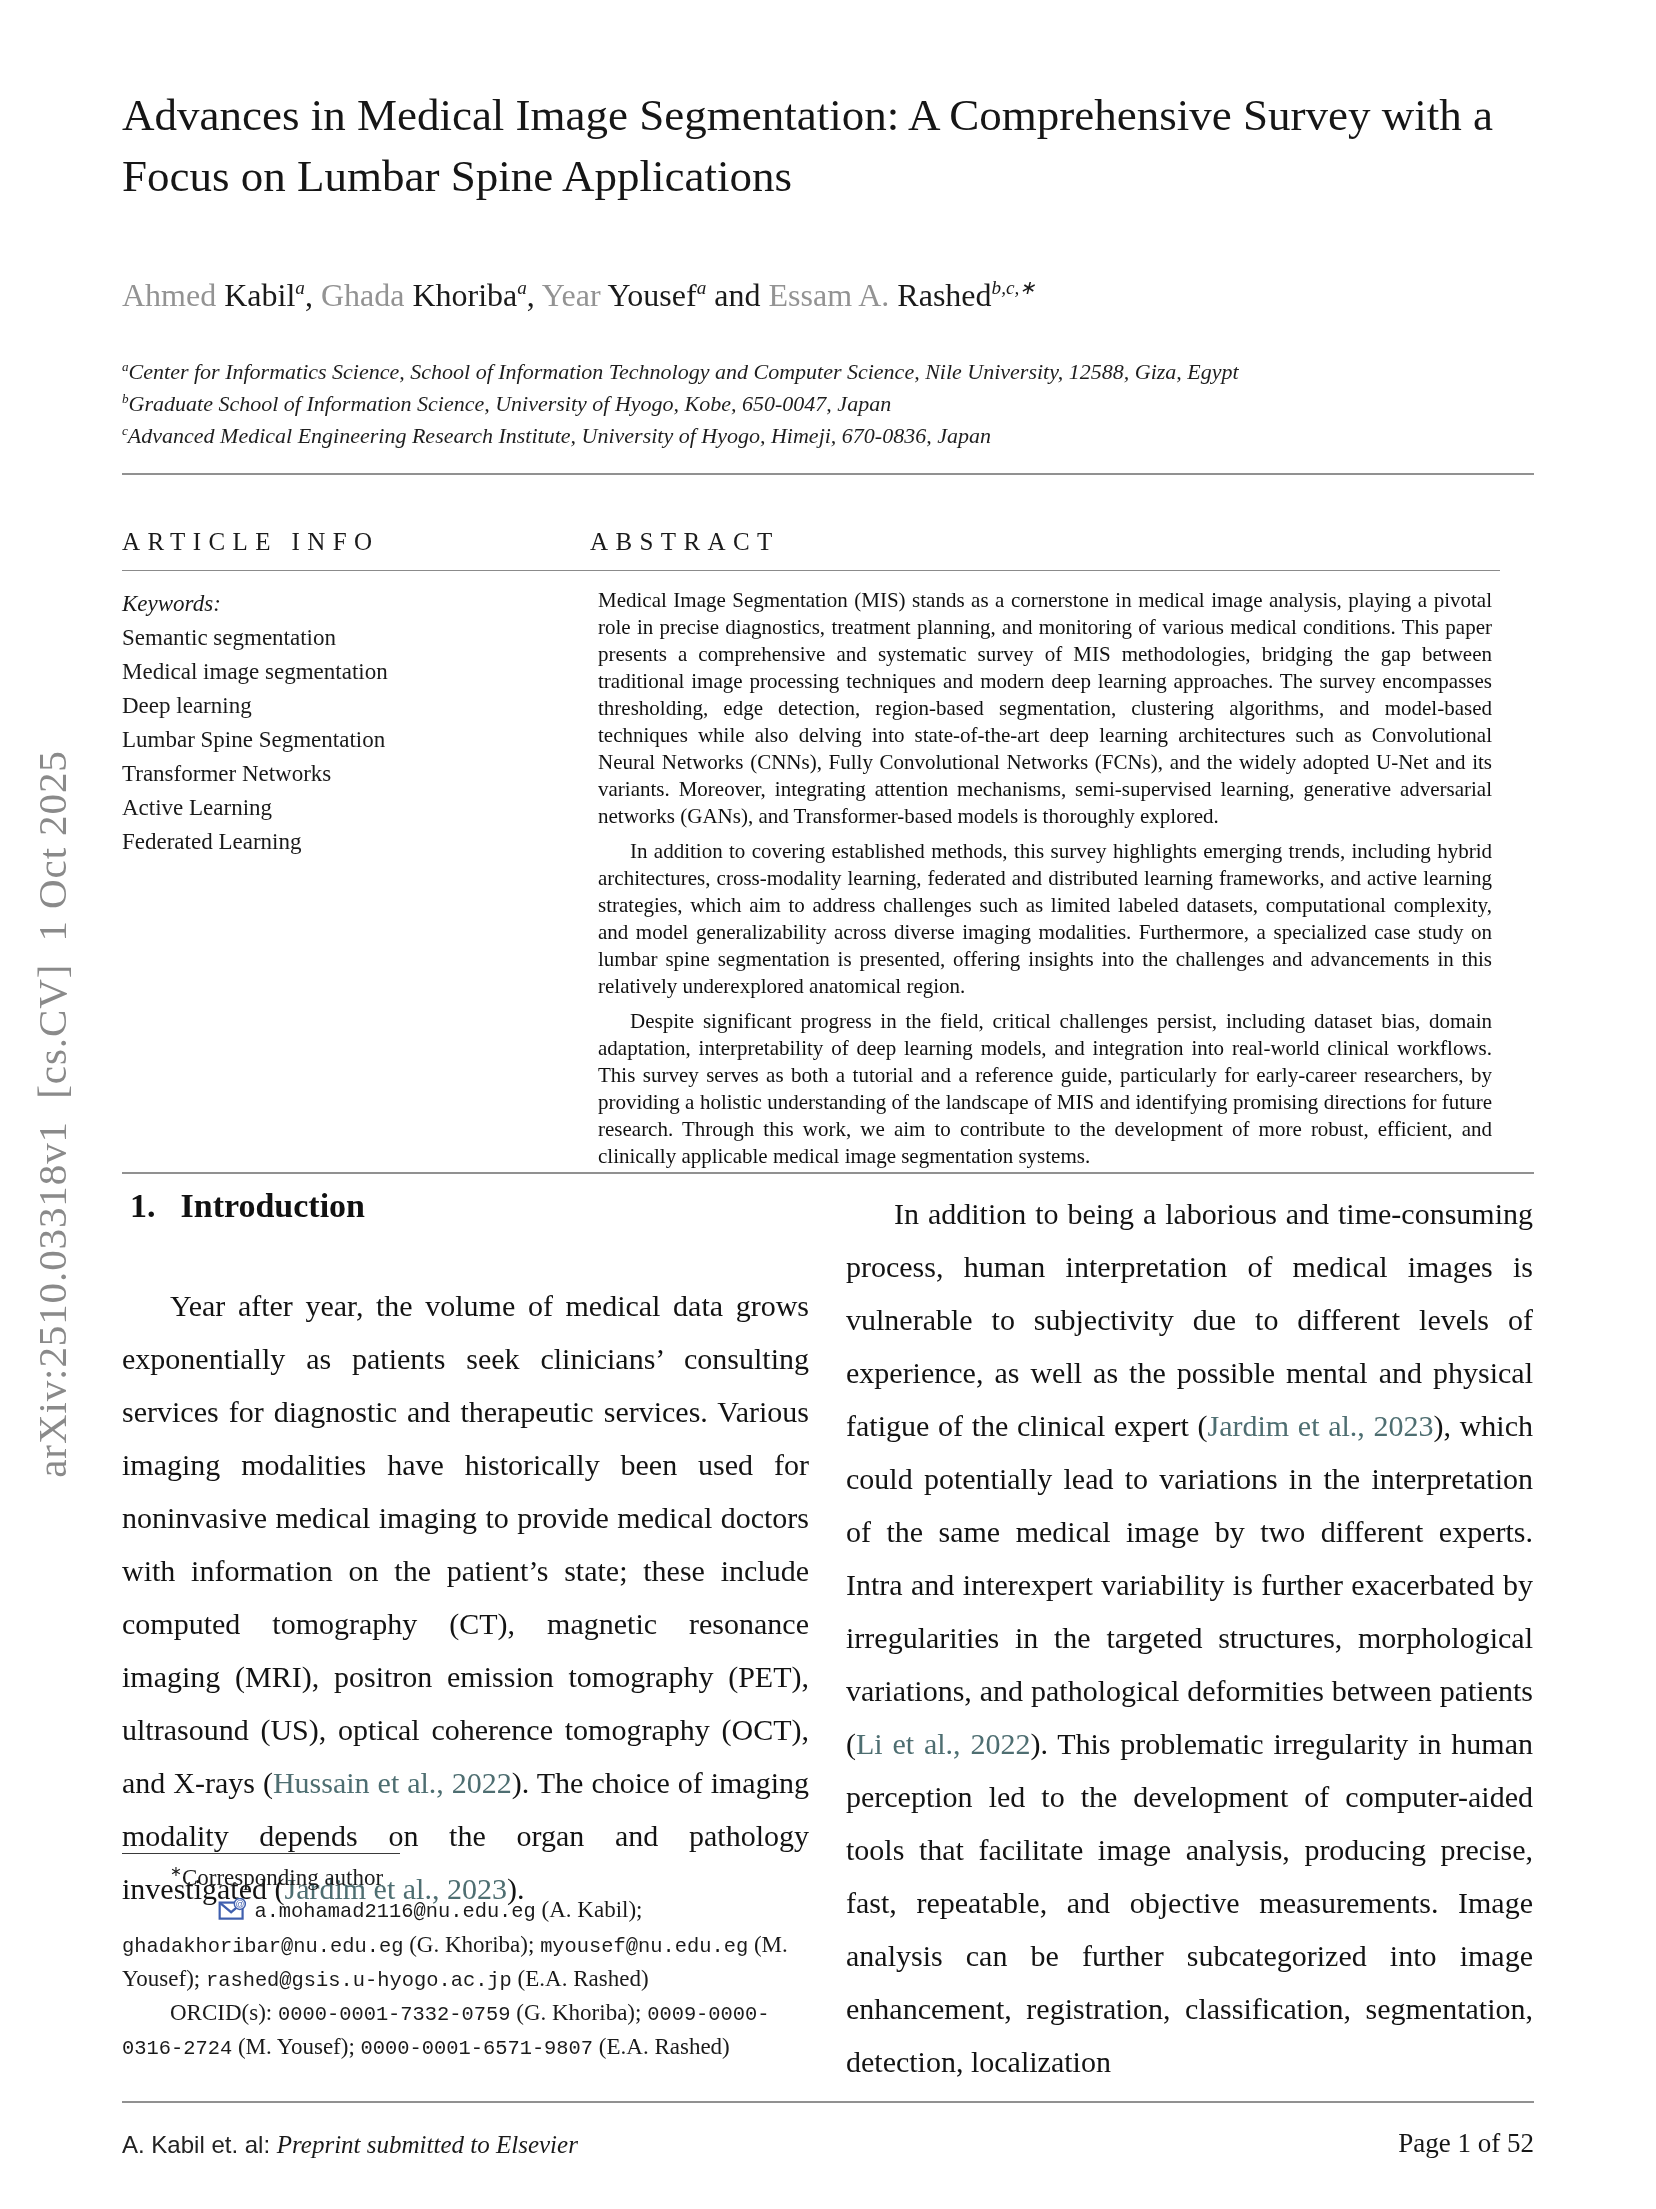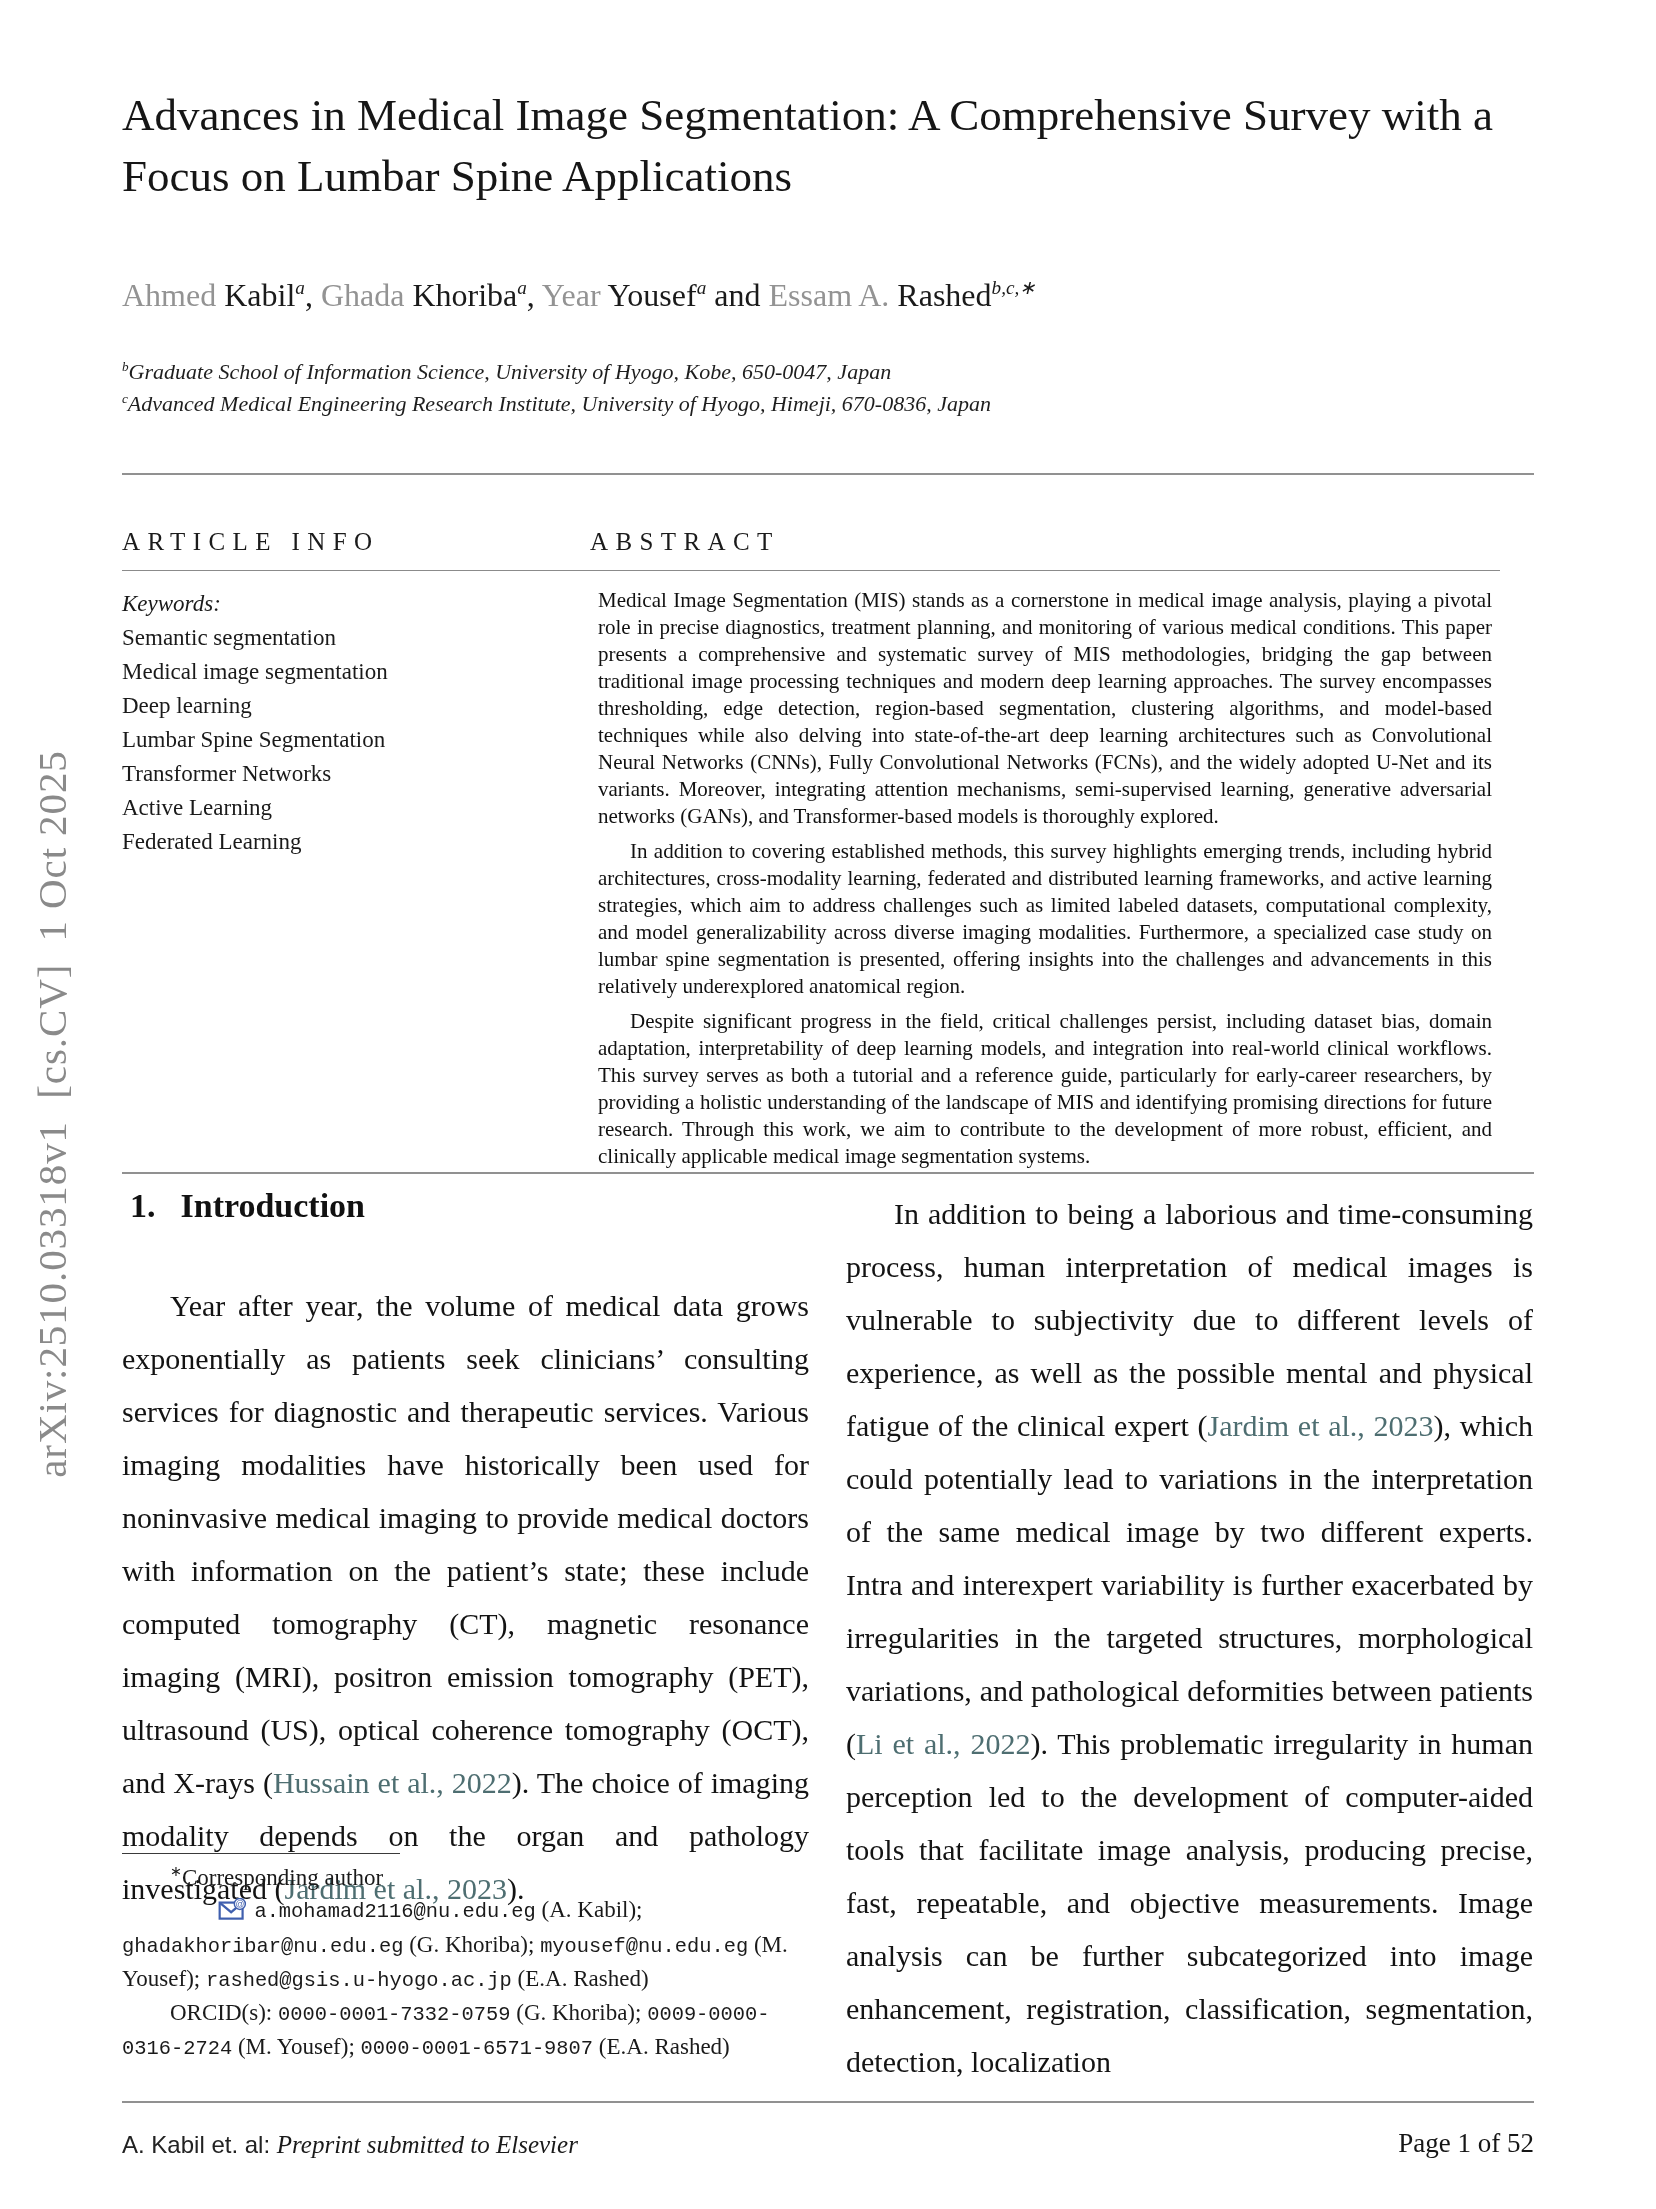--- a/index.html
+++ b/index.html
@@ -78,20 +78,21 @@
 
   <div class="watermark">
     <span>arXiv:2510.03318v1  [cs.CV]  1 Oct 2025</span>
   </div>
 
   <div class="title">Advances in Medical Image Segmentation: A Comprehensive Survey with a Focus on Lumbar Spine Applications</div>
 
   <div class="authors"><span class="gray">Ahmed </span><span>Kabil</span><span class="supi">a</span><span>, </span><span class="gray">Ghada </span><span>Khoriba</span><span class="supi">a</span><span>, </span><span class="gray">Year </span><span>Yousef</span><span class="supi">a</span><span> and </span><span class="gray">Essam A. </span><span>Rashed</span><span class="supi">b,c,∗</span></div>
 
   <div class="affiliations">
+    <div class="affil-line"><span class="supi">a</span><span>Center for Informatics Science, School of Information Technology and Computer Science, Nile University, 12588, Giza, Egypt</span></div>
     <div class="affil-line"><span class="supi">b</span><span>Graduate School of Information Science, University of Hyogo, Kobe, 650-0047, Japan</span></div>
     <div class="affil-line"><span class="supi">c</span><span>Advanced Medical Engineering Research Institute, University of Hyogo, Himeji, 670-0836, Japan</span></div>
   </div>
 
   <div class="rule-full rule-a"></div>
 
   <div class="info-grid">
     <div>
       <div class="col-header">ARTICLE INFO</div>
       <div class="col-rule"></div>

